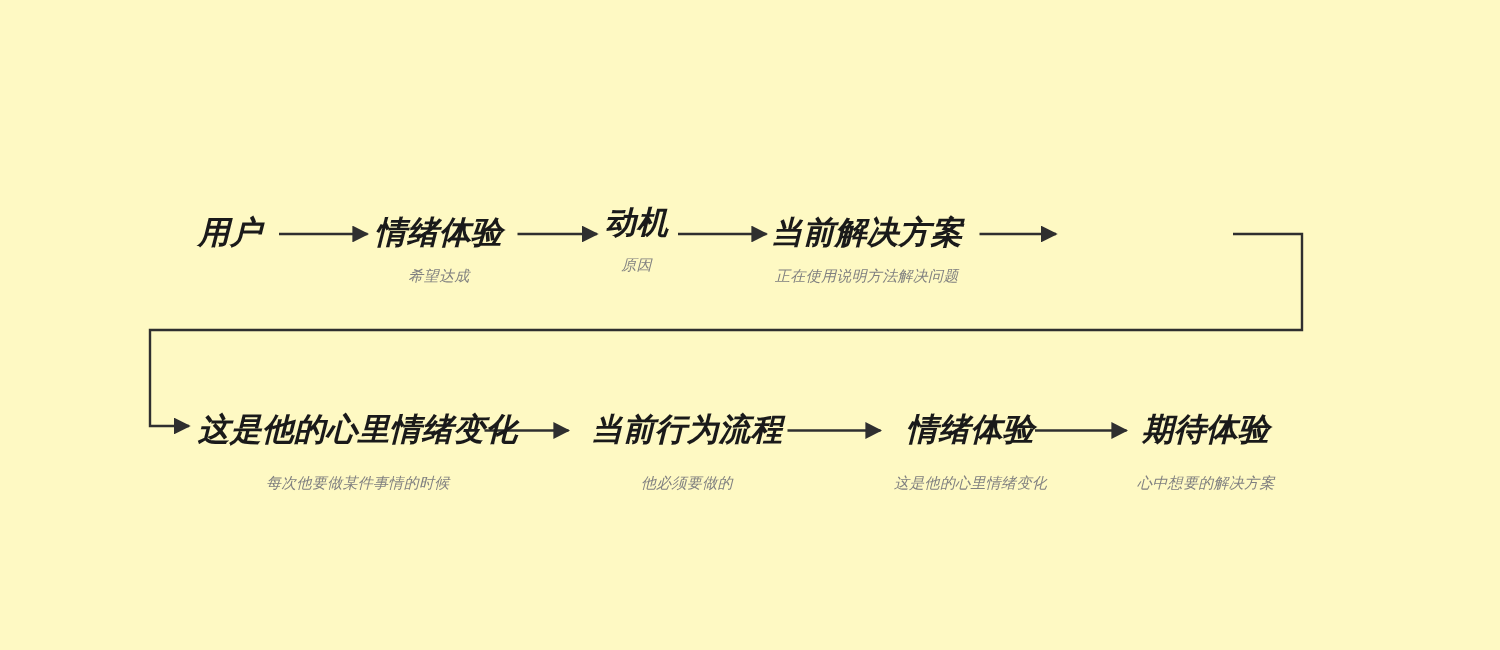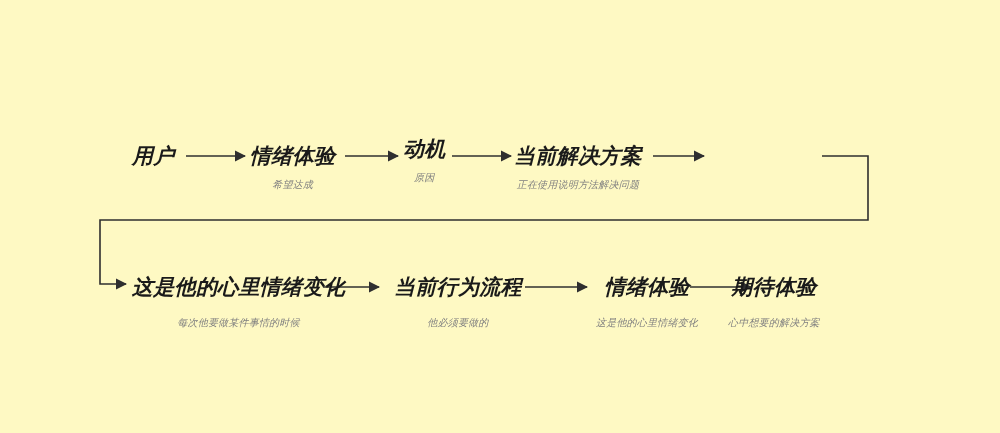--- a/index.html
+++ b/index.html
@@ -98,18 +98,18 @@
   <div class="node row2" style="left:596px;top:275px">
     <div class="label">情绪体验</div>
     <div class="subtitle">这是他的心里情绪变化</div>
   </div>
 
   <div class="node row2" style="left:394px;top:275px">
     <div class="label">当前行为流程</div>
     <div class="subtitle">他必须要做的</div>
   </div>
 
-  <div class="node row2" style="left:728px;top:275px">
+  <div class="node row2" style="left:758px;top:275px">
     <div class="label">期待体验</div>
     <div class="subtitle">心中想要的解决方案</div>
   </div>
 
 </div>
 
 </body></html>

